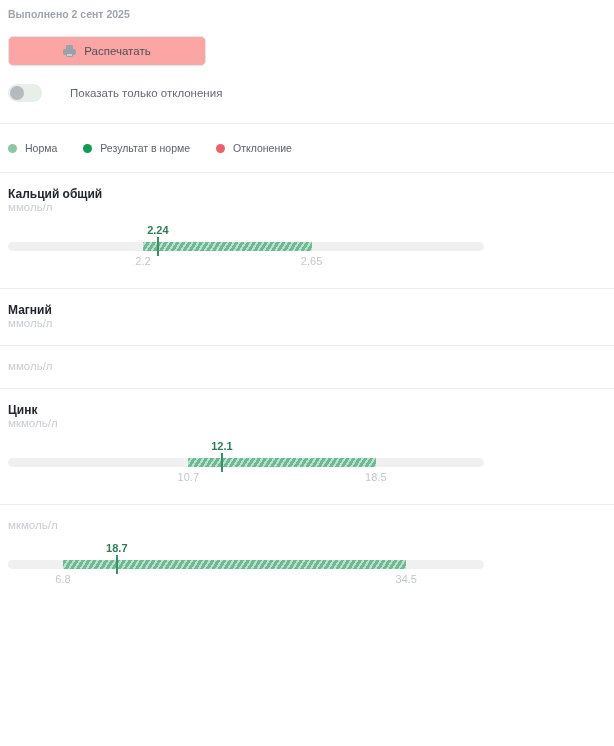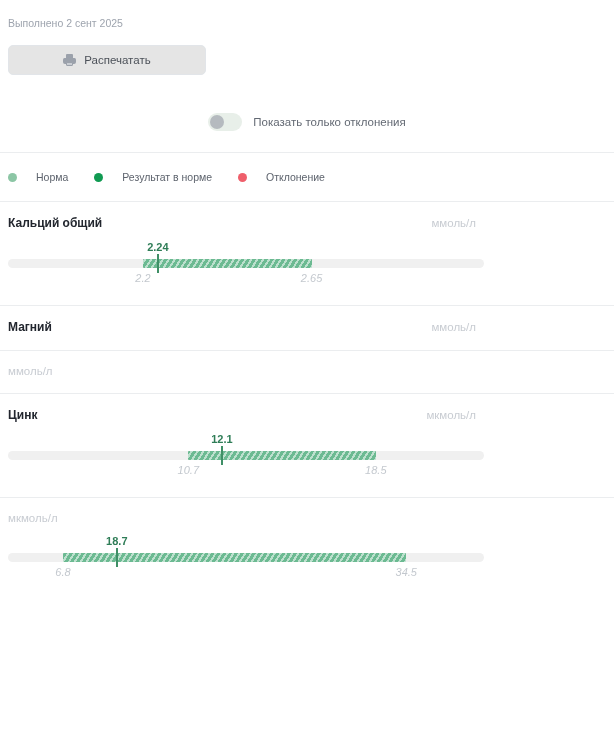--- a/index.html
+++ b/index.html
@@ -21,34 +21,35 @@
     font-weight: bold;
     line-height: 1.28;
     letter-spacing: -0.2px;
     margin: 9px 0 0 0;
     color: #22262e;
     max-width: 580px;
   }
   .subtitle {
     font-size: 10.5px;
     color: #9ea4ae;
-    margin-top: 17px;
+    margin-top: 8px;
+    font-weight: bold;
   }
 
   
   .btn-row {
     display: flex;
     gap: 10px;
     margin-top: 16px;
   }
   .btn {
     height: 30px;
     border: 1px solid #e2e5e9;
     border-radius: 5px;
-    background: #e5e5e5;
+    background: #fca5a5;
     display: flex;
     align-items: center;
     justify-content: center;
     gap: 8px;
     font-size: 11.5px;
     color: #4c5159;
     cursor: pointer;
     padding: 0 14px;
   }
   #print-btn { width: 198px; }
@@ -81,24 +82,23 @@
     width: 0; height: 0;
     border-left: 2.8px solid transparent;
     border-right: 2.8px solid transparent;
     border-top: 3.2px solid #fff;
   }
 
   
   .toggle-row {
     display: flex;
     align-items: center;
-    gap: 11px;
-    margin-top: 38px;
+    gap: 28px;
+    margin-top: 18px;
     padding-bottom: 21px;
-    justify-content: center;
   }
   .switch {
     width: 34px; height: 18px;
     border-radius: 9px;
     background: #e8efe9;
     position: relative;
     cursor: pointer;
     flex: none;
   }
   .switch .knob {
@@ -111,31 +111,32 @@
   
   .divider { height: 1px; background: #ebedef; margin: 0 -8px; }
 
   
   .legend {
     display: flex;
     align-items: center;
     gap: 26px;
     padding: 18px 0 18px 0;
   }
-  .legend-item { display: flex; align-items: center; gap: 19px; }
+  .legend-item { display: flex; align-items: center; gap: 8px; }
   .legend-dot { width: 9px; height: 9px; border-radius: 50%; flex: none; }
   .legend-text { font-size: 10.5px; color: #5d636d; }
 
   
   .row { padding: 14px 0 16px 0; }
   .row-head {
     display: flex;
     align-items: baseline;
     justify-content: space-between;
     padding-right: 130px;
+    flex-direction: column;
   }
   .row-name { font-size: 12px; font-weight: bold; color: #22262e; }
   .row-unit { font-size: 11.5px; color: #c8ccd2; }
 
   .gauge {
     position: relative;
     height: 48px;
     margin-top: 11px;
     width: 476px;
   }
@@ -165,21 +166,20 @@
   }
   .val-label.ok { color: #2f7d57; }
   .val-label.bad { color: #e2636e; }
   .arrow-dn { font-size: 9px; }
 
   .rng {
     position: absolute; top: 31px;
     font-size: 11px; color: #c3c8ce;
     white-space: nowrap;
     transform: translateX(-50%);
-    font-style: italic;
   }
 </style>
 </head>
 <body>
 
 <div class="page">
 
   <div class="subtitle">Выполнено 2 сент 2025</div>
 
   <div class="btn-row">

